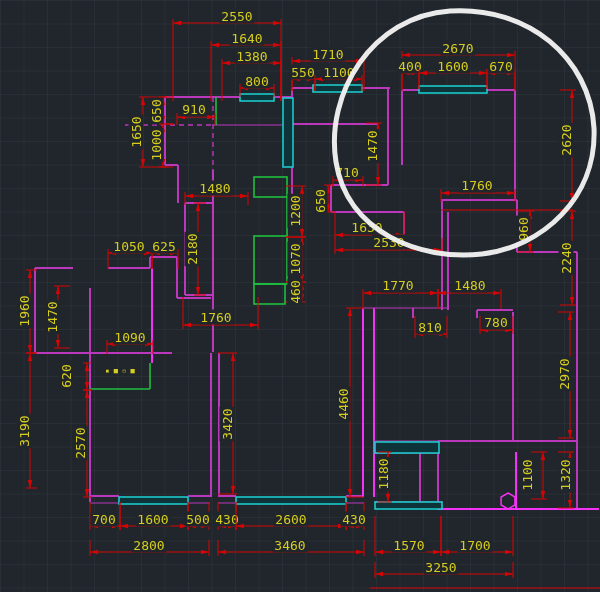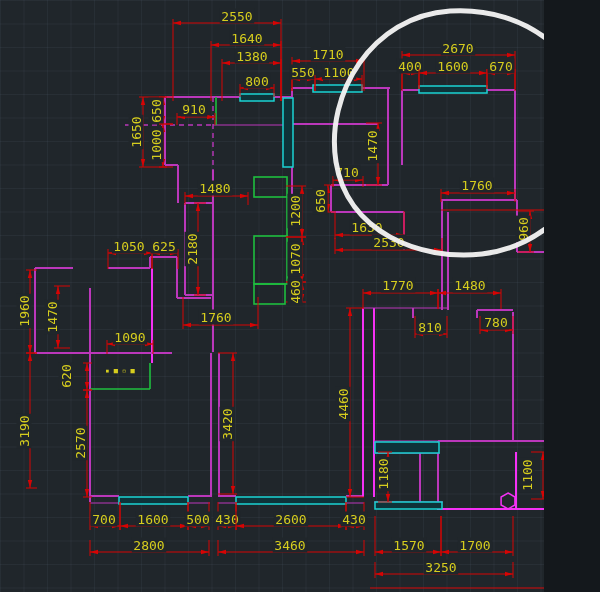--- a/index.html
+++ b/index.html
@@ -1,18 +1,18 @@
 <!DOCTYPE html>
 <html><head>
 <meta charset="utf-8">
 <style>
   html,body{margin:0;padding:0;background:#14181c;}
   #viewport{
     position:relative;
-    width:544px;height:592px;
+    width:600px;height:592px;
     overflow:hidden;
     background-color:#20262b;
     background-image:
       linear-gradient(rgba(130,150,170,0.08) 1px, transparent 1px),
       linear-gradient(90deg, rgba(130,150,170,0.08) 1px, transparent 1px);
     background-size:23.5px 23.5px;
     font-family:"DejaVu Sans Mono","Liberation Mono",monospace;
   }
   svg{position:absolute;left:0;top:0;}
   text{font-family:"DejaVu Sans Mono","Liberation Mono",monospace;}

